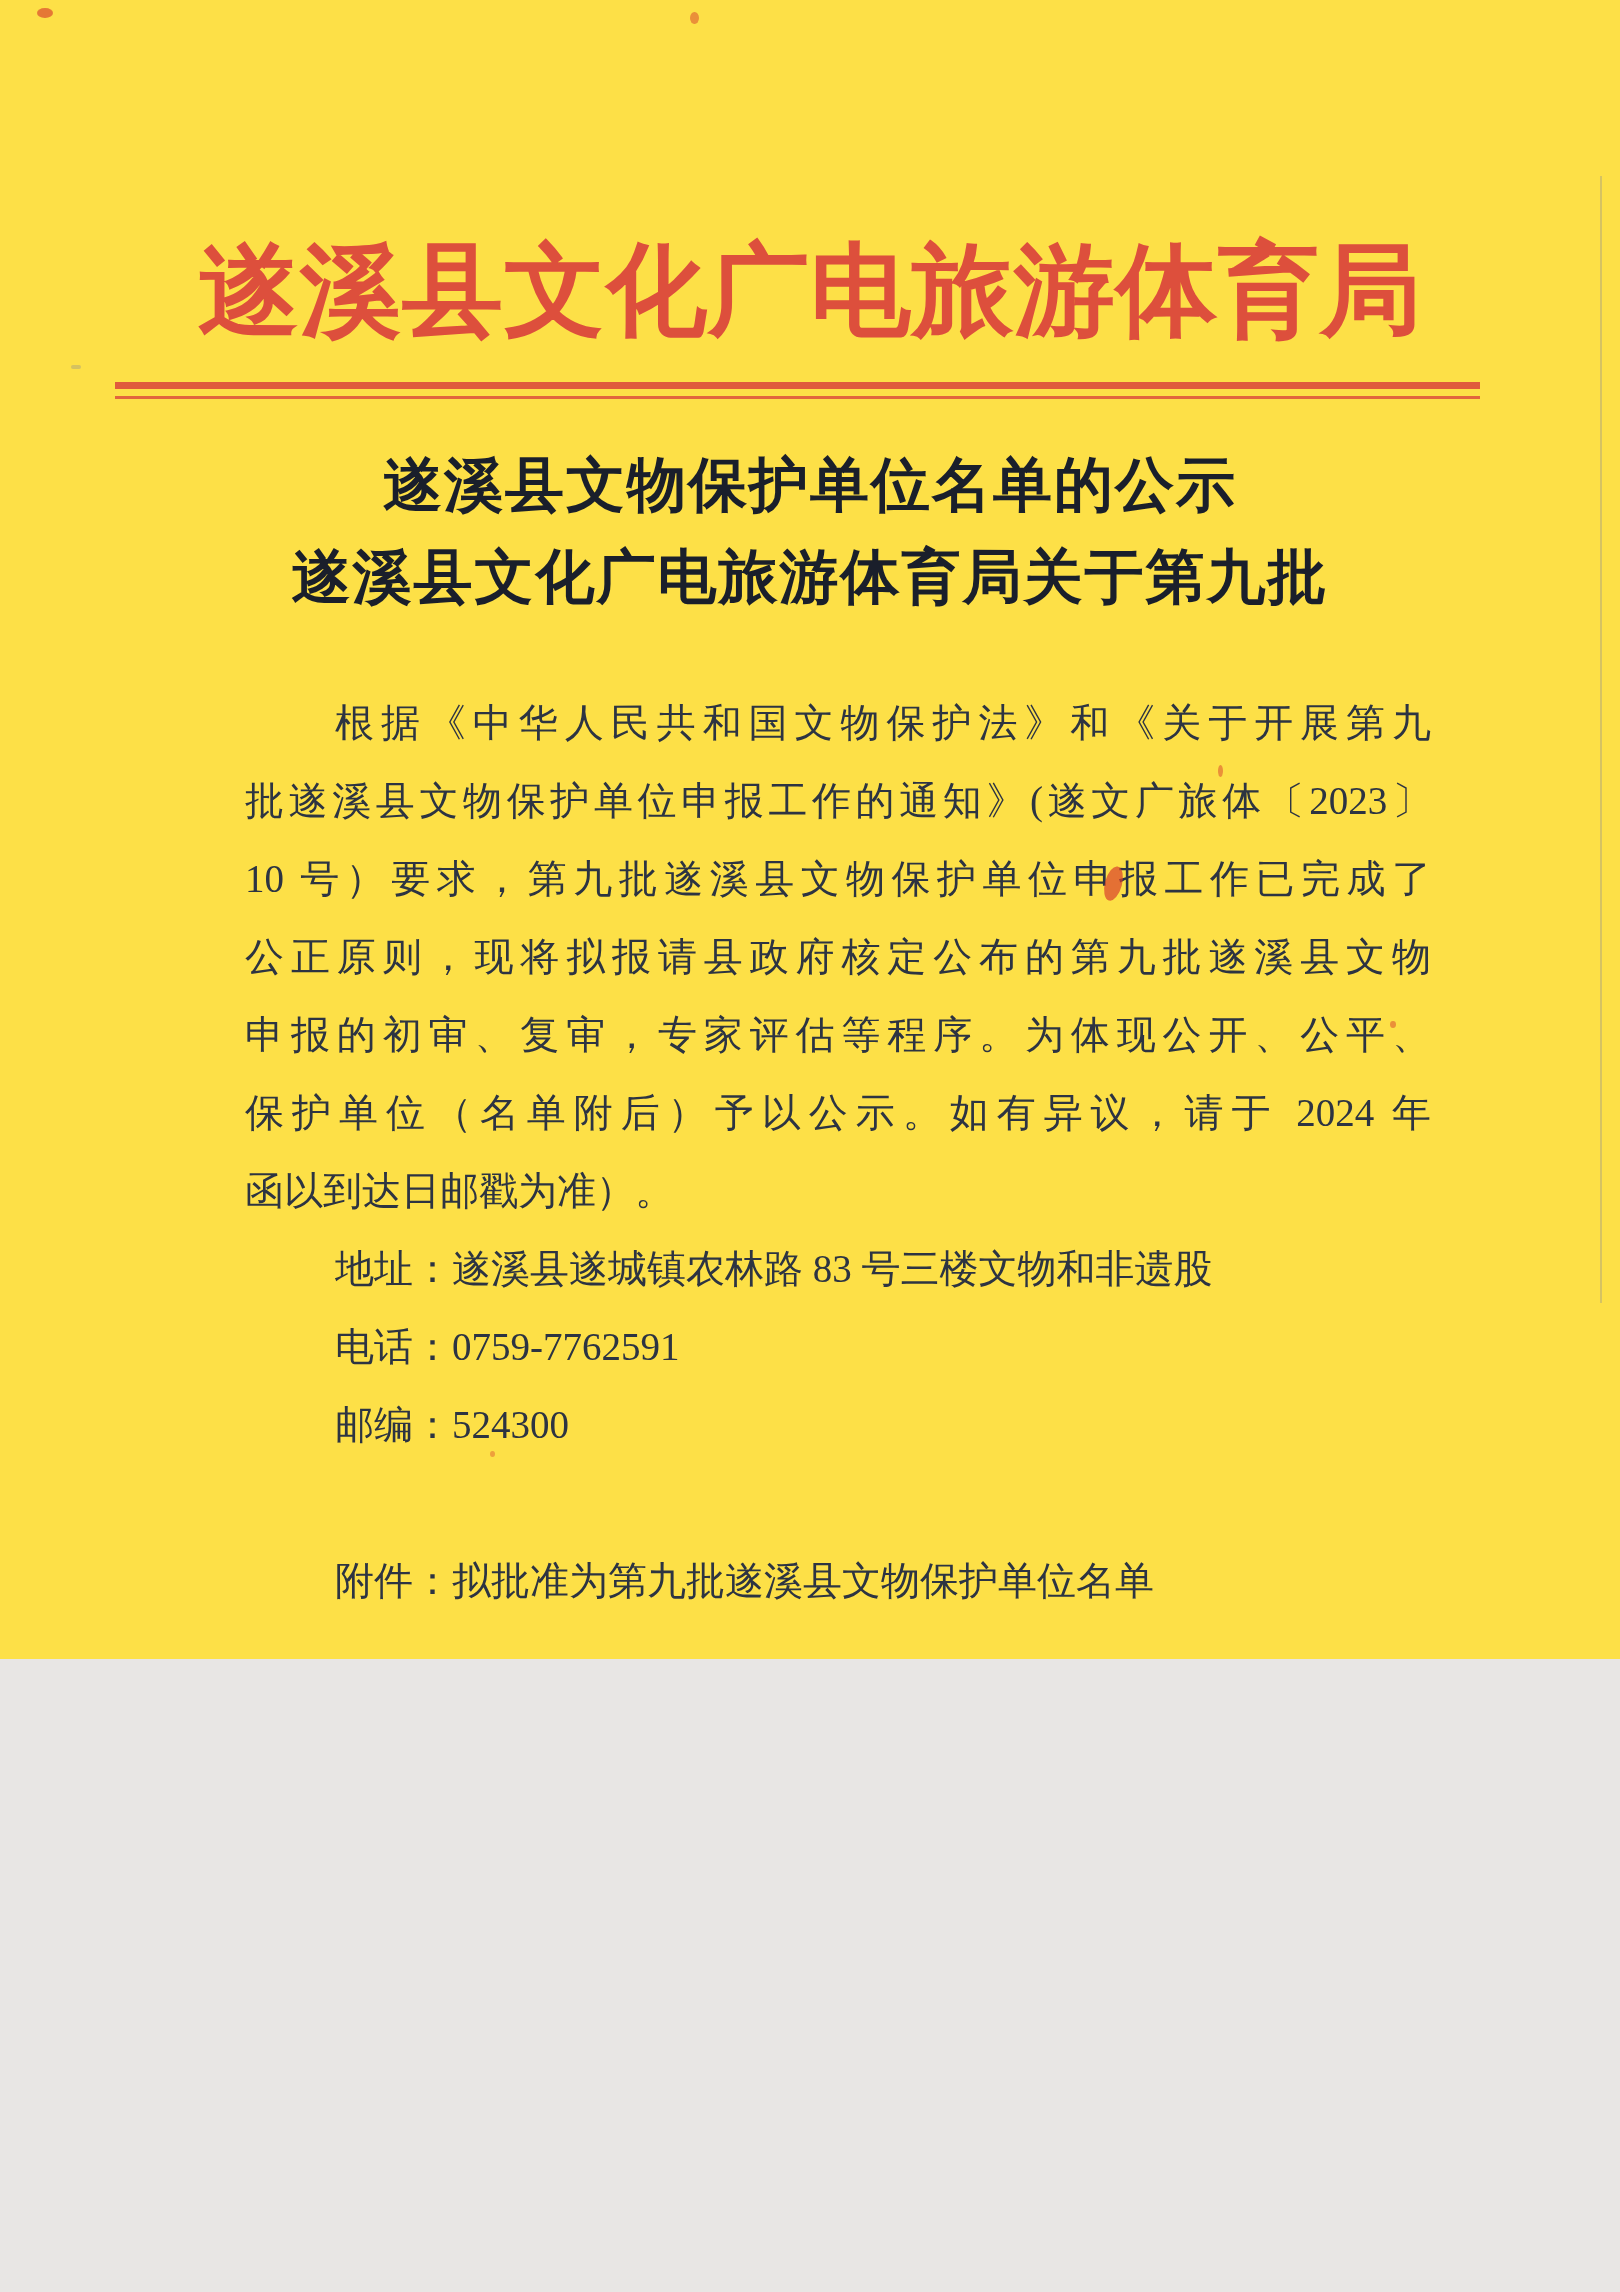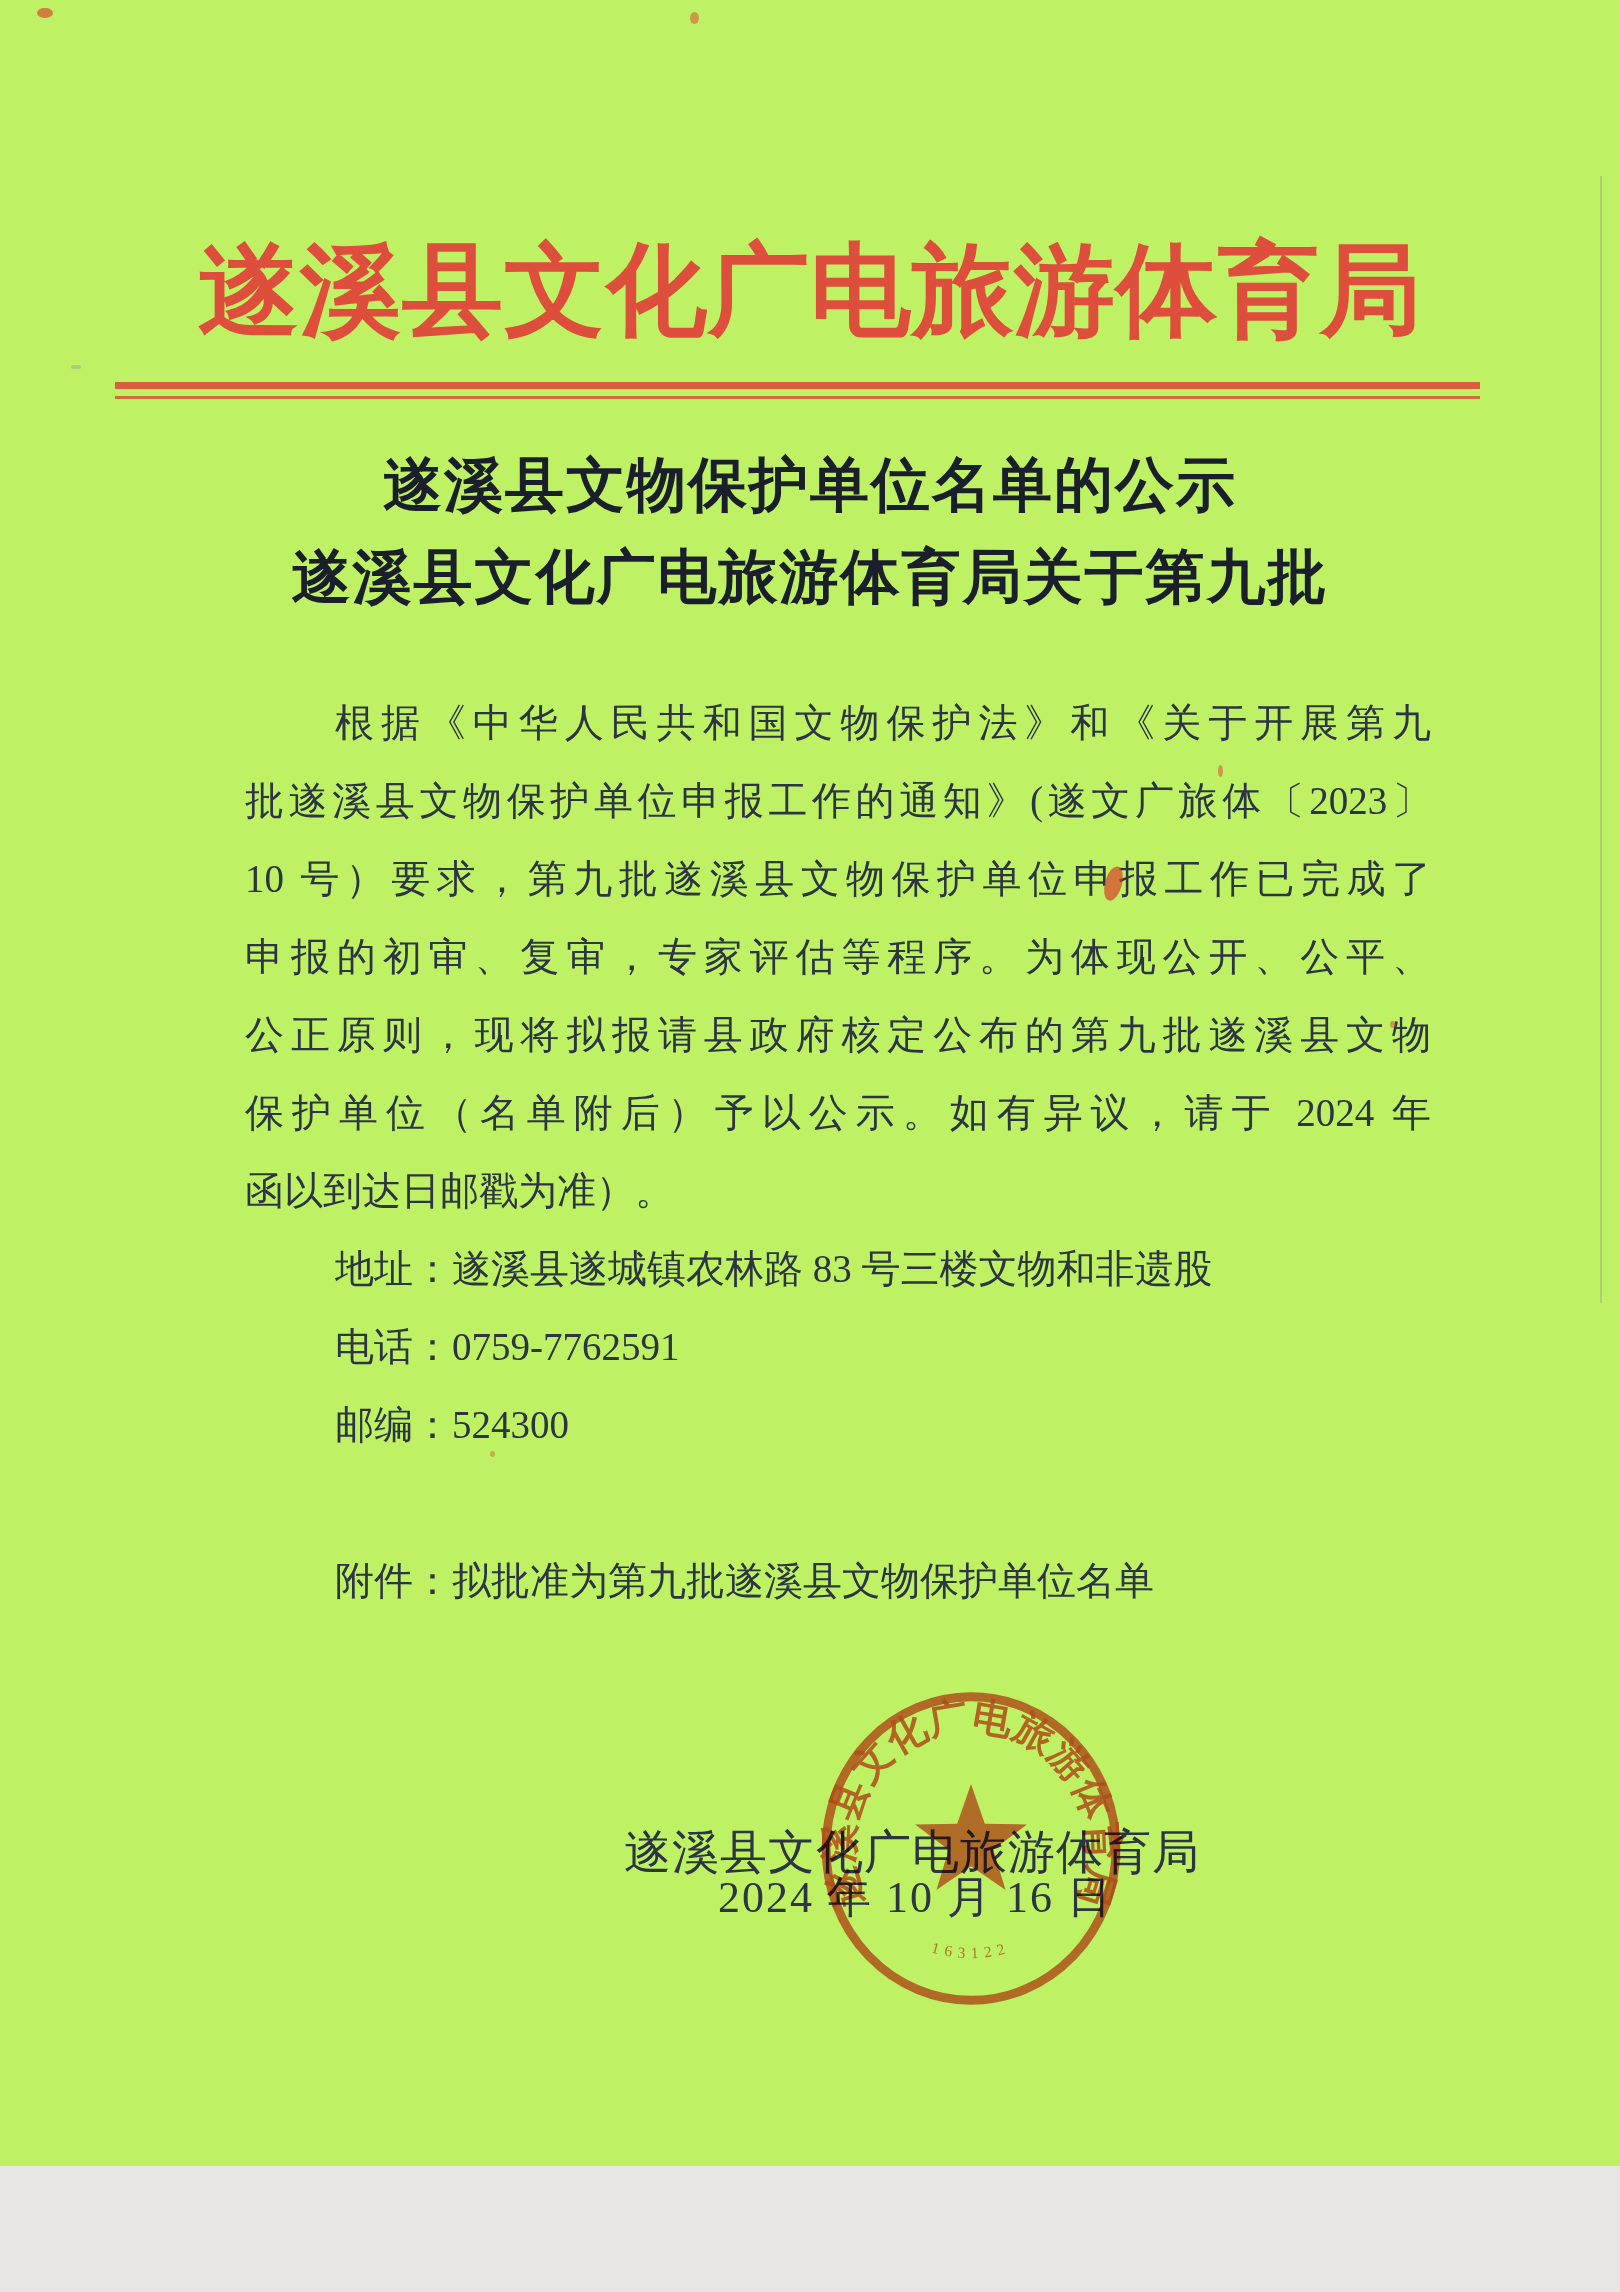--- a/index.html
+++ b/index.html
@@ -1,18 +1,18 @@
 <!DOCTYPE html>
 <html><head>
 <meta charset="utf-8">
 <style>
   html,body { margin:0; padding:0; background:#e8e6e4; }
   .page {
-    position:relative; width:1620px; height:2166px;
-    background:#bef264; overflow:hidden;
+    position:relative; width:1620px; height:1659px;
+    background:#fde047; overflow:hidden;
     font-family:"Liberation Serif","DejaVu Serif",serif;
   }
   
   .red-header {
     position:absolute; top:233px; left:0; width:100%;
     text-align:center; font-size:101px; font-weight:bold;
     color:#dd4f3c; letter-spacing:1px; line-height:1.15;
   }
   .rule-thick { position:absolute; left:115px; top:382px; width:1365px; height:6.9px; background:#dd4f3c; opacity:.92; }
   .rule-thin  { position:absolute; left:115px; top:396px; width:1365px; height:2.9px; background:#dd4f3c; opacity:.85; }
@@ -71,22 +71,22 @@
 
   <div class="doc-title">
     <div>遂溪县文物保护单位名单的公示</div>
     <div>遂溪县文化广电旅游体育局关于第九批</div>
   </div>
 
   <div class="textcol">
     <div class="bline first">根据《中华人民共和国文物保护法》和《关于开展第九</div>
     <div class="bline">批遂溪县文物保护单位申报工作的通知》(遂文广旅体〔2023〕</div>
     <div class="bline">10 号）要求，第九批遂溪县文物保护单位申报工作已完成了</div>
+    <div class="bline">公正原则，现将拟报请县政府核定公布的第九批遂溪县文物</div>
     <div class="bline">申报的初审、复审，专家评估等程序。为体现公开、公平、</div>
-    <div class="bline">公正原则，现将拟报请县政府核定公布的第九批遂溪县文物</div>
     <div class="bline">保护单位（名单附后）予以公示。如有异议，请于 2024 年</div>
     <div class="bline last">函以到达日邮戳为准）。</div>
     <div class="cline">地址：遂溪县遂城镇农林路 83 号三楼文物和非遗股</div>
     <div class="cline">电话：0759-7762591</div>
     <div class="cline">邮编：524300</div>
     <div class="blank"></div>
     <div class="cline">附件：拟批准为第九批遂溪县文物保护单位名单</div>
   </div>
 
   <div class="sig-agency">遂溪县文化广电旅游体育局</div>

